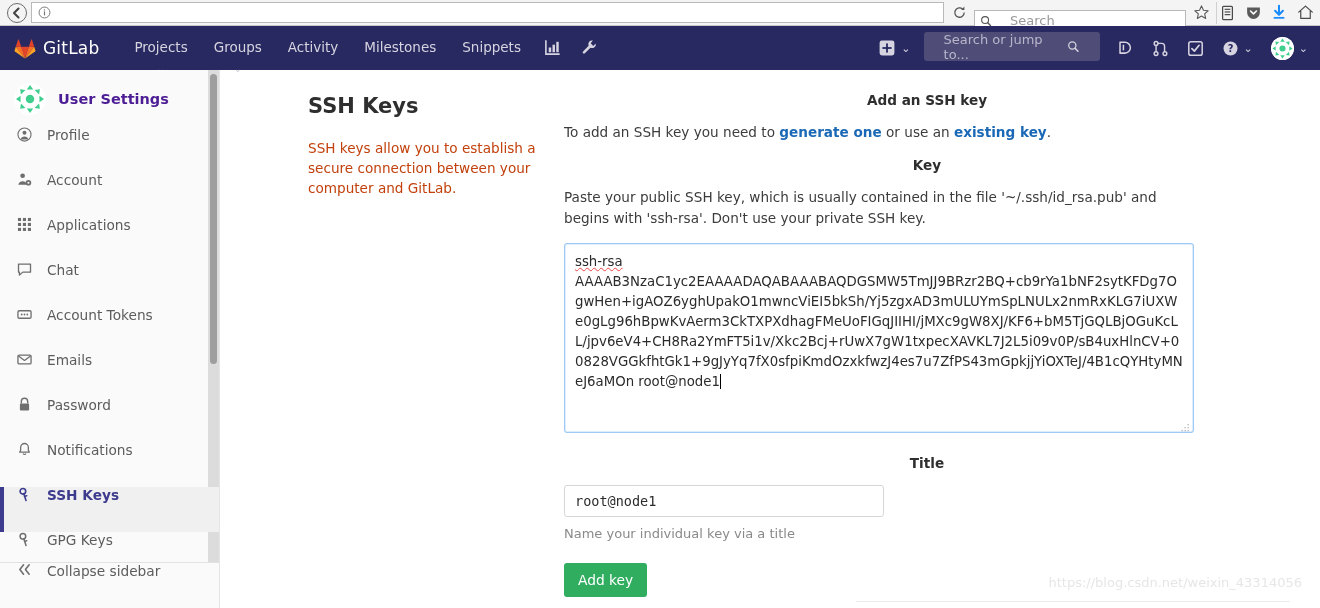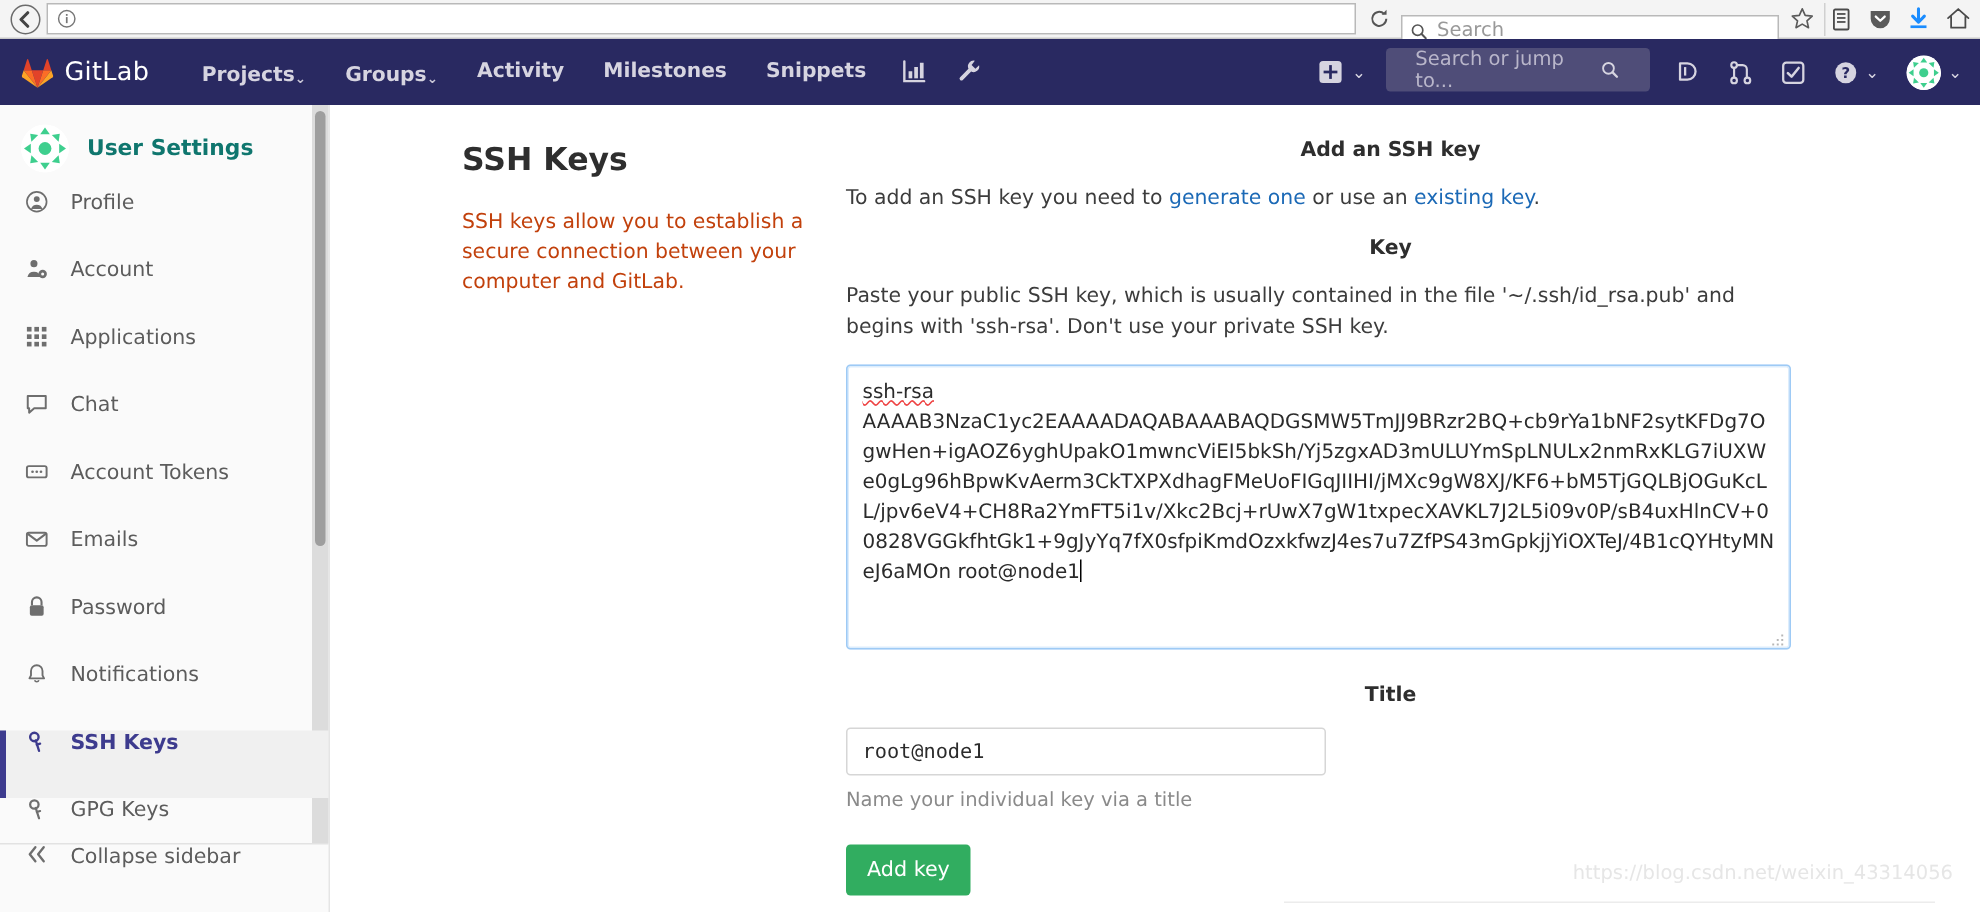--- a/index.html
+++ b/index.html
@@ -49,27 +49,27 @@
     color: #888;
     white-space: nowrap;
     overflow: hidden;
     padding-left: 6px;
     border-left: 1px solid #ccc;
     margin-left: 5px;
     line-height: 19px;
   }
   #url-text b { color: #111; font-weight: 700; }
   #searchbar {
-    width: 252px;
+    width: 212px;
     height: 21px;
     background: #fff;
     border: 1px solid #b9b9b9;
     display: flex;
     align-items: center;
-    gap: 6px;
+    gap: 18px;
     padding: 0 5px;
     flex: 0 0 auto;
     margin-top: 16px;
   }
   #searchbar .ph { font-size: 13px; color: #999; }
 
   
   #navbar {
     height: 44px;
     background: #292961;
@@ -80,25 +80,24 @@
   }
   #brand { display: flex; align-items: center; gap: 7px; margin-right: 22px; }
   #brand-name { color: #fff; font-size: 17px; letter-spacing: .2px; }
   #nav-links { display: flex; align-items: flex-start; gap: 0; height: 44px; }
   .nav-link {
     color: #d6d4e0;
     font-size: 13.5px;
     padding: 13px 13px 0 13px;
     text-decoration: none;
     display: flex;
-    flex-direction: row;
+    flex-direction: column;
     align-items: center;
     line-height: 16px;
     white-space: nowrap;
-    font-weight: bold;
   }
   .nav-link .caret { font-size: 9px; margin-top: 6px; color: #c9c6d6; }
   .nav-ico { padding: 0 10px; display: flex; align-items: center; }
   #nav-right {
     position: absolute;
     right: 10px;
     display: flex;
     align-items: center;
     gap: 0;
   }
@@ -141,21 +140,21 @@
     display: flex; align-items: center; gap: 12px;
     padding: 14px 0 14px 14px;
     height: 57px;
   }
   #sidebar-avatar {
     width: 32px; height: 32px; border-radius: 50%;
     background: #fff;
     position: relative; overflow: hidden;
     flex: 0 0 auto;
   }
-  #sidebar-title { font-size: 14.5px; font-weight: bold; color: #0f766e; }
+  #sidebar-title { font-size: 14.5px; font-weight: bold; color: #4c1d95; }
   .side-item {
     display: flex; align-items: flex-start; gap: 14px;
     height: 45px;
     padding-left: 16px;
     color: #5c5c5c;
     font-size: 13.7px;
     text-decoration: none;
     position: relative;
   }
   .side-item .ico { width: 17px; display: flex; justify-content: center; flex: 0 0 auto; }
@@ -203,21 +202,21 @@
     flex: 0 0 330px;
     padding-left: 88px;
     padding-top: 2px;
   }
   #ssh-title { font-size: 21px; font-weight: bold; color: #2e2e2e; margin: 0 0 20px 0; }
   #ssh-desc { font-size: 13.6px; color: #c2410c; line-height: 20px; margin: 0; max-width: 300px; }
 
   #right-col { flex: 1 1 auto; padding-left: 14px; padding-top: 0; }
   .fld-label { font-size: 13.6px; font-weight: bold; color: #2e2e2e; margin: 0 0 14px 0; text-align: center; }
   .fld-note { font-size: 13.6px; color: #3c3c3c; line-height: 21px; margin: 0 0 14px 0; }
-  .fld-note a { color: #1b69b6; text-decoration: none; }
+  .fld-note a { color: #1b69b6; text-decoration: none; font-weight: bold; }
 
   #key-textarea {
     width: 630px;
     height: 190px;
     border: 1px solid #9ecaf5;
     border-radius: 3px;
     background: #fff;
     padding: 8px 10px 6px 10px;
     font-size: 13.3px;
     line-height: 20px;

